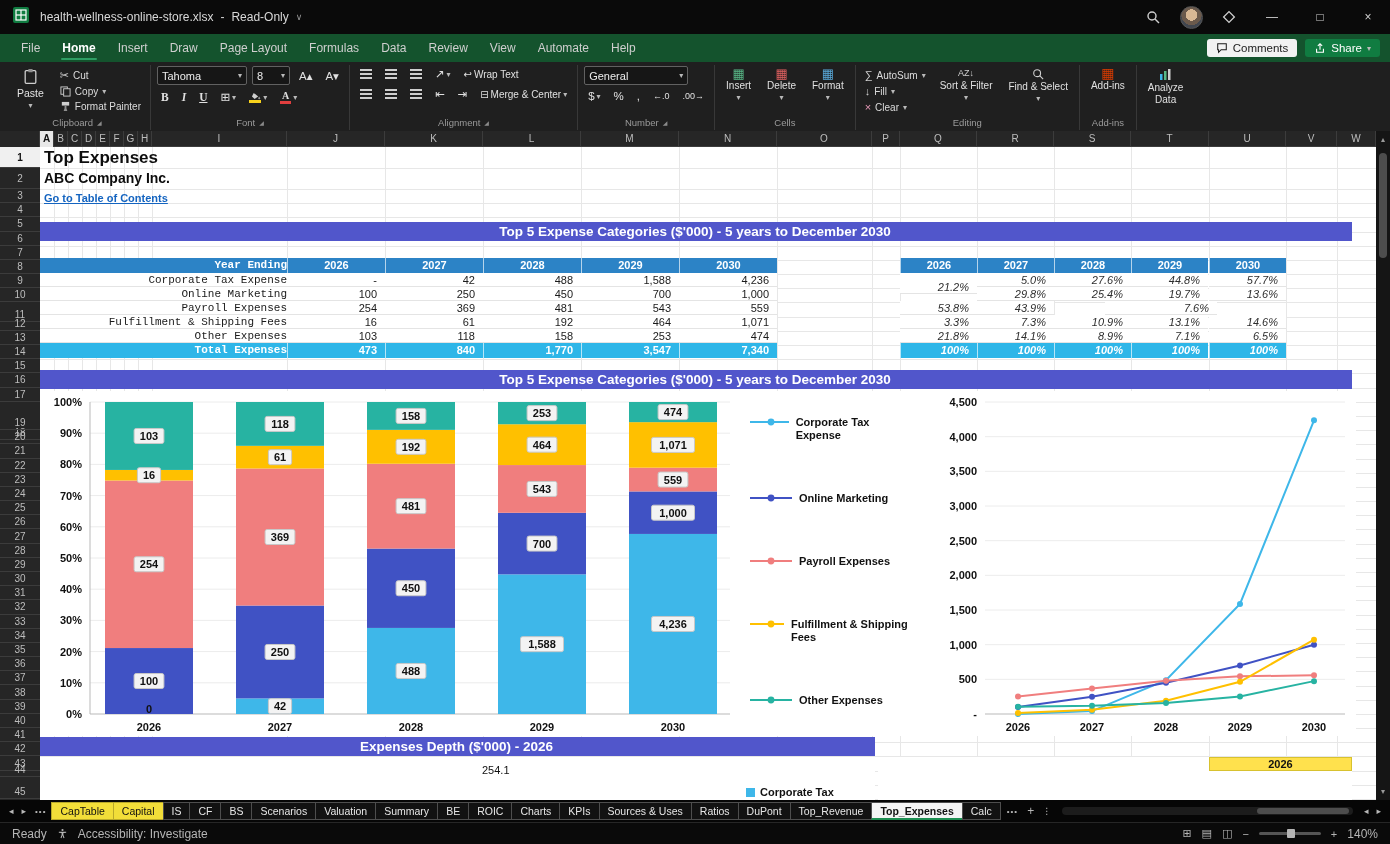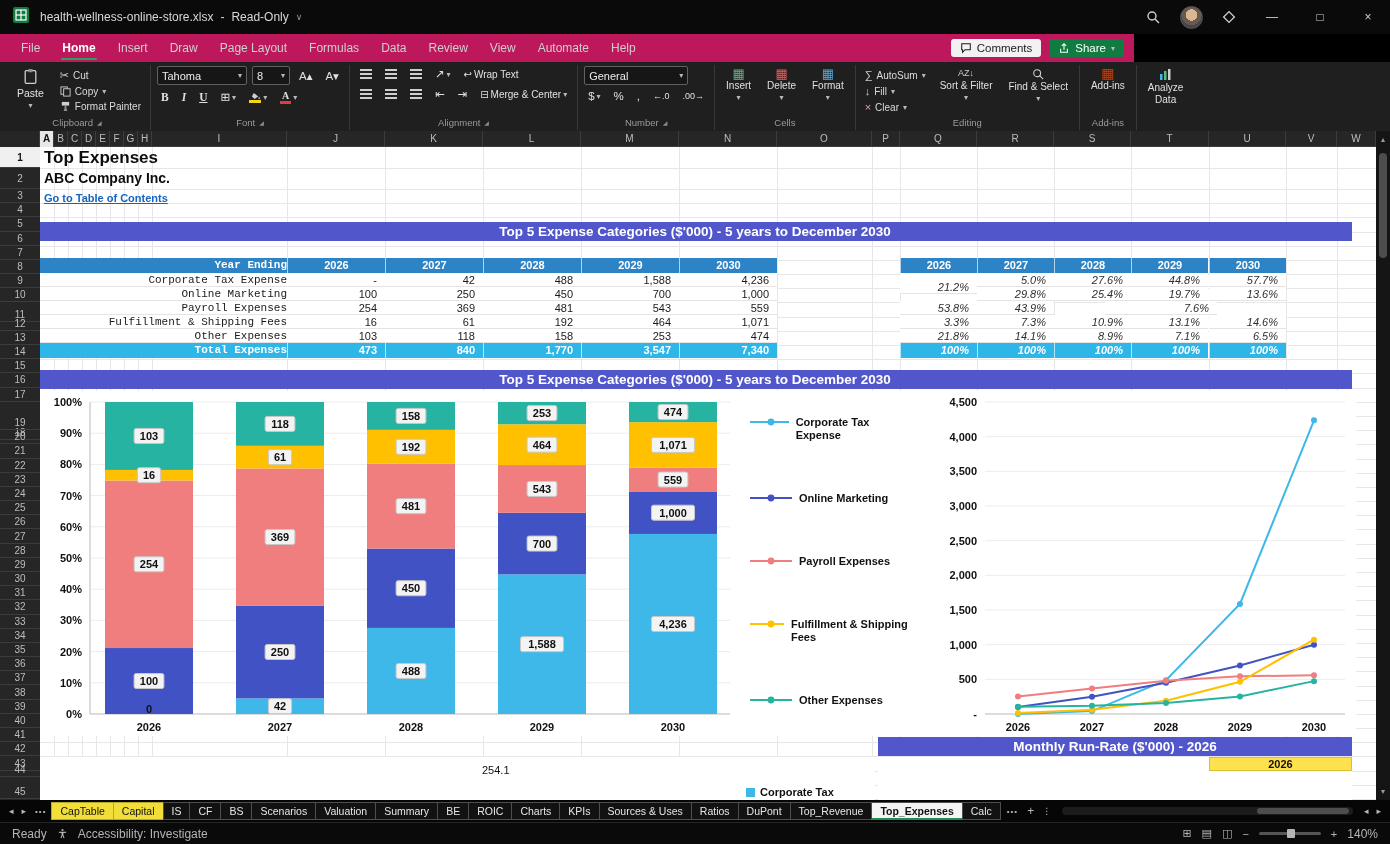--- a/index.html
+++ b/index.html
@@ -11,21 +11,21 @@
 .titlebar{position:absolute;left:0;top:0;width:1390px;height:34px;background:#0a0a0a;display:flex;align-items:center;justify-content:space-between;}
 .tb-left{display:flex;align-items:center;gap:10px;padding-left:12px;}
 .tb-title{font-size:12px;color:#d8d8d8;display:flex;gap:7px;align-items:center;}
 .tb-right{display:flex;align-items:center;gap:4px;}
 .tb-icbtn{width:34px;height:34px;display:flex;align-items:center;justify-content:center;}
 .winbtn{width:44px;height:34px;display:flex;align-items:center;justify-content:center;font-size:12px;color:#cfcfcf;}
 .avatar{width:23px;height:23px;border-radius:50%;background:radial-gradient(circle at 50% 38%,#d8b894 0 34%,#6b5a4c 35% 60%,#41464f 61%);border:1px solid #555;}
 .chev{font-size:9px;color:#9a9a9a;}
 
 
-.menubar{position:absolute;left:0;top:34px;width:1134px;height:28px;background:#be185d;display:flex;align-items:center;justify-content:space-between;padding:0 10px;}
+.menubar{position:absolute;left:0;top:34px;width:1390px;height:28px;background:#14532d;display:flex;align-items:center;justify-content:space-between;padding:0 10px;}
 #menu-items{display:flex;align-items:center;height:100%;}
 .menu-item{padding:0 11px;font-size:12px;color:#cfcfcf;height:100%;display:flex;align-items:center;position:relative;cursor:default;}
 .menu-item.active{color:#fff;font-weight:bold;}
 .menu-item.active:after{content:"";position:absolute;left:10px;right:10px;bottom:2px;height:2px;background:#2e9e63;border-radius:2px;}
 .mb-right{display:flex;align-items:center;gap:8px;}
 .comments-btn{background:#f2f2f2;color:#1b1b1b;font-size:11.5px;border-radius:3px;padding:3px 9px;display:flex;align-items:center;gap:5px;}
 .share-btn{background:#107C41;color:#fff;font-size:11.5px;border-radius:3px;padding:3px 9px;display:flex;align-items:center;gap:5px;}
 
 
 .ribbon{position:absolute;left:0;top:62px;width:1390px;height:69px;background:#1f1f1f;display:flex;align-items:stretch;padding:3px 4px 1px 4px;}
@@ -780,21 +780,21 @@
       <circle cx="246" cy="312.04533333333336" r="3" fill="#27B3A2"></circle>
       <circle cx="320" cy="305.45866666666666" r="3" fill="#27B3A2"></circle>
       <circle cx="394" cy="290.136" r="3" fill="#27B3A2"></circle>
       <text x="98" y="340" text-anchor="middle" font-size="11" font-weight="bold" fill="#111">2026</text>
       <text x="172" y="340" text-anchor="middle" font-size="11" font-weight="bold" fill="#111">2027</text>
       <text x="246" y="340" text-anchor="middle" font-size="11" font-weight="bold" fill="#111">2028</text>
       <text x="320" y="340" text-anchor="middle" font-size="11" font-weight="bold" fill="#111">2029</text>
       <text x="394" y="340" text-anchor="middle" font-size="11" font-weight="bold" fill="#111">2030</text>
     </svg>
 
-  <div class="abs banner" style="left:878px;top:737px;width:474px;height:19px;">Monthly Run-Rate ($'000) - 2026</div>
+  <div class="abs banner" style="left:38px;top:737px;width:837px;height:19px;">Expenses Depth ($'000) - 2026</div>
 
   <div class="abs whitebox" style="left:38px;top:757px;width:837px;height:43px;"></div>
   <div class="abs whitebox" style="left:878px;top:757px;width:474px;height:43px;"></div>
   <div class="abs yellowcell" style="left:1209px;top:757px;width:143px;height:14px;">2026</div>
   <div class="abs partial-label" style="left:482px;top:764px;">254.1</div>
   <div class="abs partial-legend" style="left:746px;top:786px;">
       <span class="sqmark"></span>
       <span>Corporate Tax</span>
     </div>
 <div class="cell th left pad" style="left: 38px; top: 258px; width: 249px; height: 15px; line-height: 15px;">Year Ending</div>

